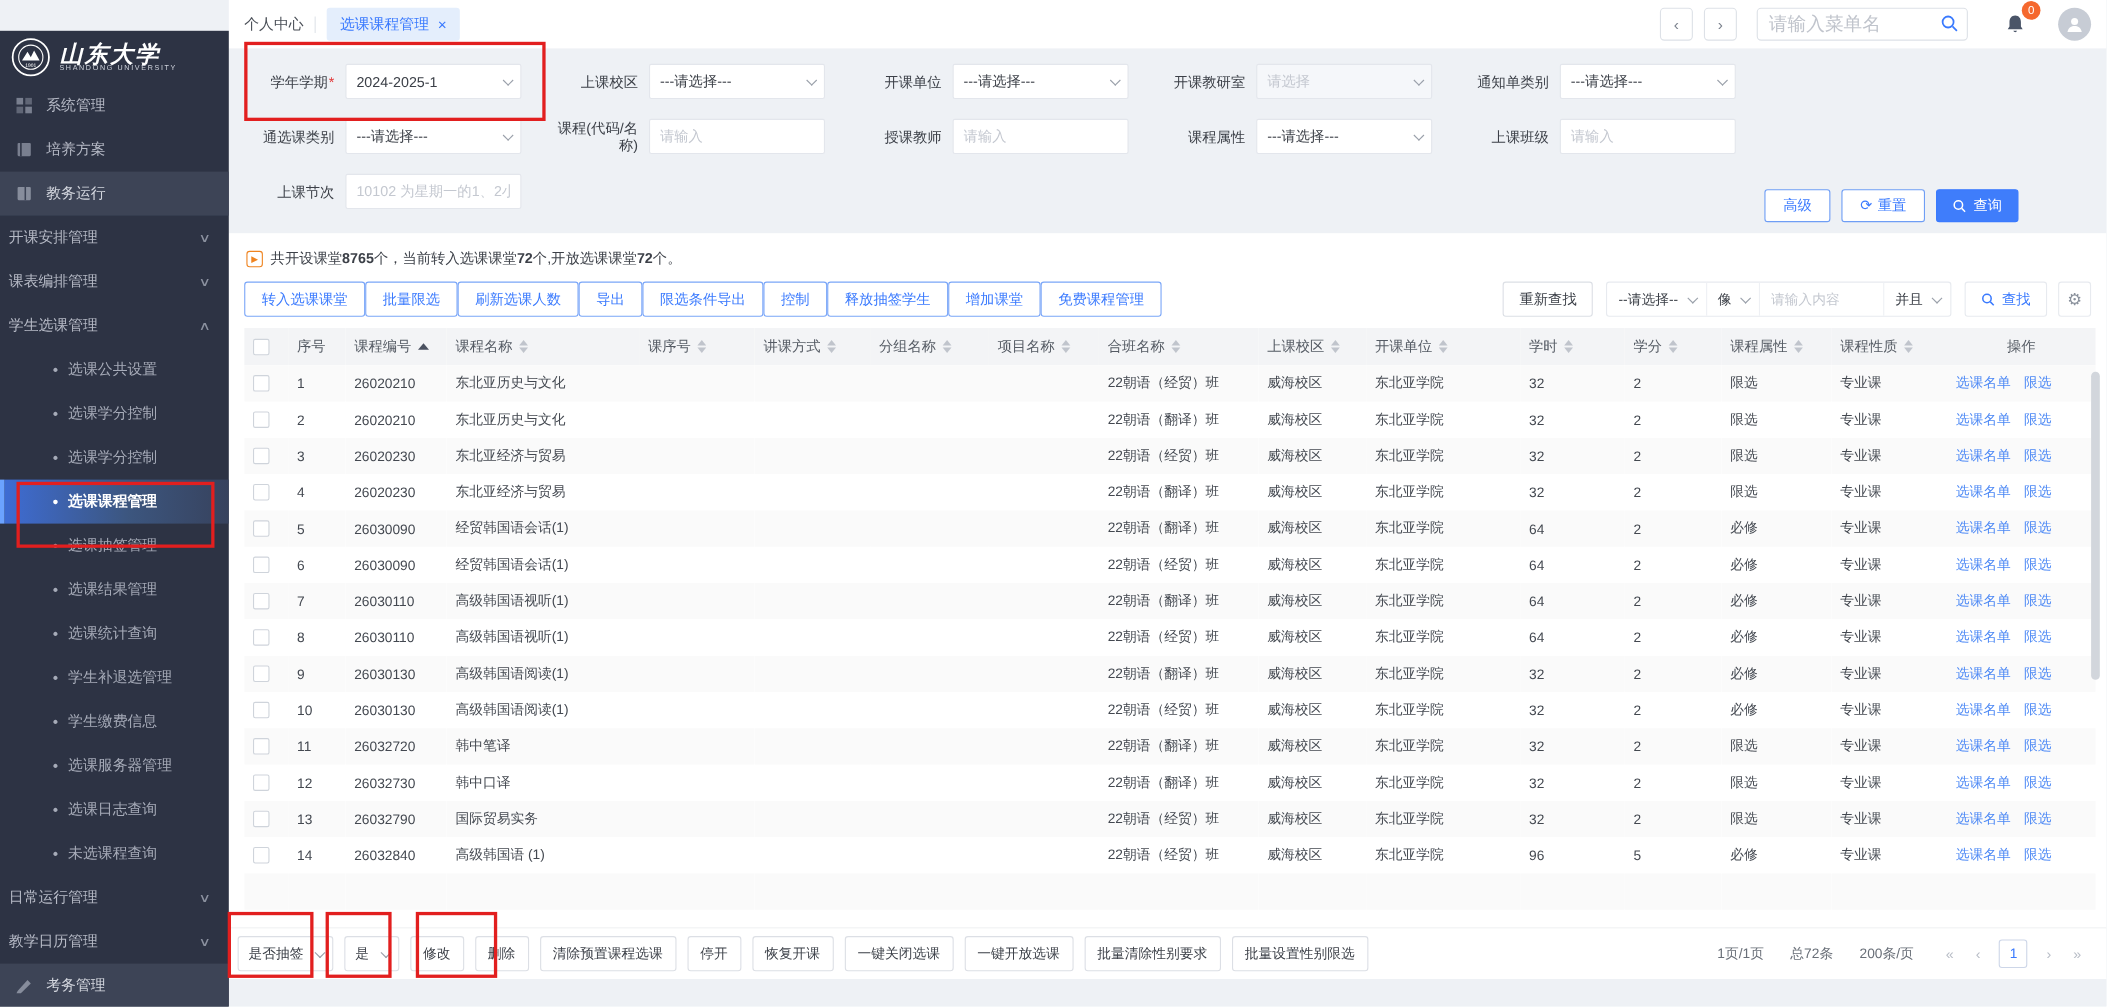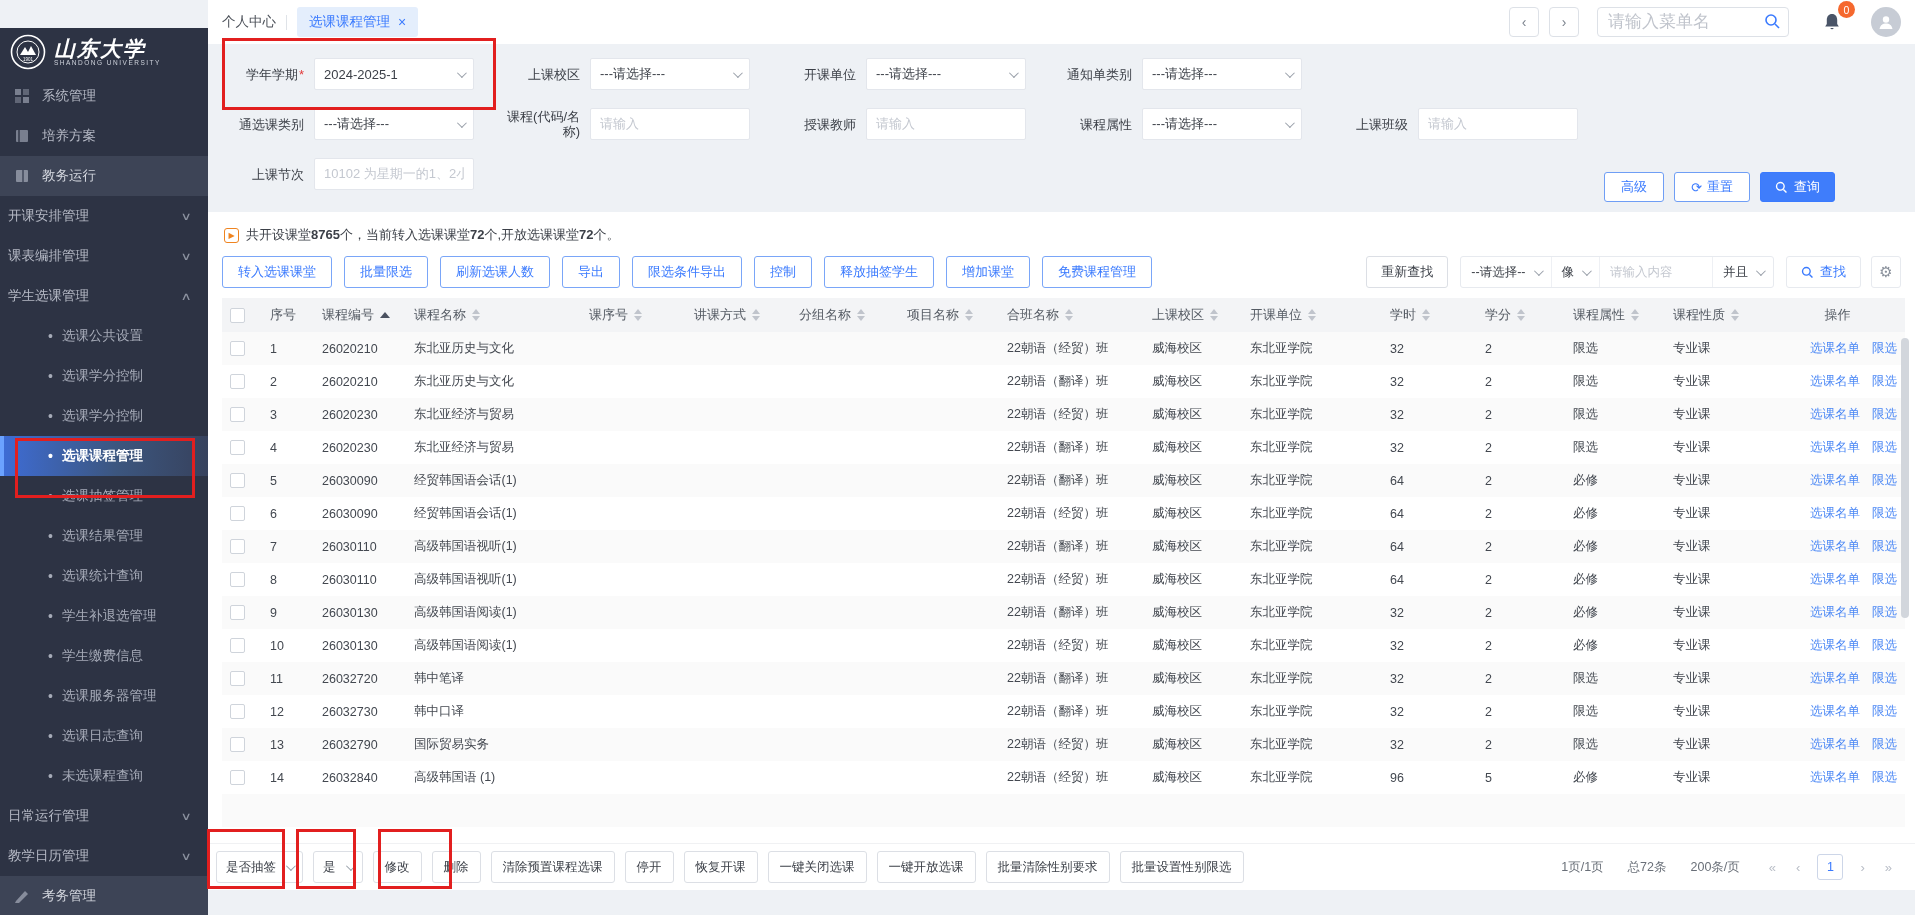--- a/index.html
+++ b/index.html
@@ -55,21 +55,21 @@
   .fbtns { position:absolute; right:80px; bottom:10px; display:flex; gap:10px; }
   .btn-outline-blue { height:30px; padding:0 16px; border:1px solid #6f9ef5; border-radius:3px; background:#fff; color:#3a7afe; font-size:13px; cursor:pointer; display:flex; align-items:center; gap:5px; font-family:inherit; }
   .btn-primary { height:30px; padding:0 14px; border:1px solid #3a7afe; border-radius:3px; background:#3f7dfb; color:#fff; font-size:13px; cursor:pointer; display:flex; align-items:center; gap:6px; font-family:inherit; }
 
   
   .card { position:absolute; left:0; top:212px; width:1707px; height:678px; background:#fff; display:flex; flex-direction:column; }
   .summary { padding:14px 16px 4px; display:flex; align-items:center; gap:7px; font-size:13px; color:#3c4048; }
   .sum-ic { width:15px; height:15px; background:#fff; border:1.5px solid #ef8420; border-radius:3px; color:#ef8420; font-size:8px; display:flex; align-items:center; justify-content:center; }
   .summary b { font-weight:bold; }
   .toolbar { display:flex; align-items:center; padding:8px 14px 10px; }
-  .tb-left { display:flex; gap:12px; }
+  .tb-left { display:flex; }
   .tbtn { height:32px; padding:0 15px; background:#fff; border:1px solid #7aa6f8; border-radius:3px; color:#3a7afe; font-size:13px; cursor:pointer; font-family:inherit; white-space:nowrap; }
   .tb-right { margin-left:auto; display:flex; align-items:center; }
   .btn-plain { height:32px; padding:0 14px; background:#fff; border:1px solid #dcdfe5; border-radius:3px; color:#3c4048; font-size:13px; cursor:pointer; font-family:inherit; }
   .findgroup { display:flex; align-items:center; height:32px; border:1px solid #e7eaef; border-radius:3px; margin-left:12px; }
   .fg-seg { display:flex; align-items:center; gap:8px; padding:0 10px; height:100%; border-right:1px solid #eef0f4; font-size:12.5px; color:#3c4048; cursor:pointer; }
   .fg-seg:last-child { border-right:none; }
   .fg-input { border:none; outline:none; width:92px; font-size:12.5px; color:#333; font-family:inherit; }
   .fg-input::placeholder { color:#c4c8d0; }
   .btn-find { height:32px; padding:0 14px; margin-left:12px; background:#fff; border:1px solid #e7eaef; border-radius:3px; color:#3a7afe; font-size:13px; cursor:pointer; display:flex; align-items:center; gap:6px; font-family:inherit; }
   .gearbox { width:30px; height:32px; margin-left:10px; border:1px solid #e7eaef; border-radius:3px; display:flex; align-items:center; justify-content:center; color:#8a919c; font-size:15px; cursor:pointer; }
@@ -82,21 +82,21 @@
   tr.stripe td { background:#fafafa; }
   .th-inner { display:flex; align-items:center; gap:6px; }
   .th-center { justify-content:center; }
   .sorts { display:inline-flex; flex-direction:column; gap:2px; }
   .tri-up { width:0; height:0; border-left:4px solid transparent; border-right:4px solid transparent; border-bottom:5px solid #c0c4cc; }
   .tri-dn { width:0; height:0; border-left:4px solid transparent; border-right:4px solid transparent; border-top:5px solid #c0c4cc; }
   .tri-up.on { border-bottom-color:#4a5160; border-bottom-width:6px; border-left-width:5px; border-right-width:5px; }
   .cb { display:inline-block; width:15px; height:15px; border:1px solid #cfd4db; border-radius:2px; background:#fff; cursor:pointer; vertical-align:middle; }
   .oplink { color:#4a87f5; cursor:pointer; margin-right:12px; }
   .oplink:last-child { margin-right:0; }
-  td.opcell { text-align:right; }
+  td.opcell { text-align:left; }
   .vscroll { position:absolute; right:0; top:40px; width:8px; height:300px; }
   .vthumb { width:8px; height:280px; background:#d2d6dc; border-radius:4px; }
 
   
   .bottombar { height:46px; background:#fff; display:flex; align-items:center; padding:0 18px 0 8px; gap:10px; box-shadow:0 -1px 0 #f0f1f3; }
   .fsel { height:32px; background:#fff; border:1px solid #dcdfe5; border-radius:3px; display:flex; align-items:center; gap:10px; padding:0 9px; font-size:12.5px; color:#3c4048; cursor:pointer; }
   .fbtn { height:32px; padding:0 11px; background:#fff; border:1px solid #dcdfe5; border-radius:3px; color:#3c4048; font-size:12.5px; cursor:pointer; font-family:inherit; white-space:nowrap; }
   .bb-spacer { flex:1; }
   .pginfo { color:#696f78; font-size:12.5px; margin-right:14px; }
   .parrow { color:#b9bec7; font-size:13px; padding:0 5px; cursor:pointer; }
@@ -280,20 +280,27 @@
           <span class="flabel">上课校区</span>
           <span class="ctrl">
               <span class="val">---请选择---</span>
               <span class="dcaret"></span>
             </span>
         </div>
         <div class="field">
           <span class="flabel">开课单位</span>
           <span class="ctrl">
               <span class="val">---请选择---</span>
+              <span class="dcaret"></span>
+            </span>
+        </div>
+        <div class="field">
+          <span class="flabel">开课教研室</span>
+          <span class="ctrl dis">
+              <span class="val ph">请选择</span>
               <span class="dcaret"></span>
             </span>
         </div>
         <div class="field">
           <span class="flabel">通知单类别</span>
           <span class="ctrl">
               <span class="val">---请选择---</span>
               <span class="dcaret"></span>
             </span>
         </div>

